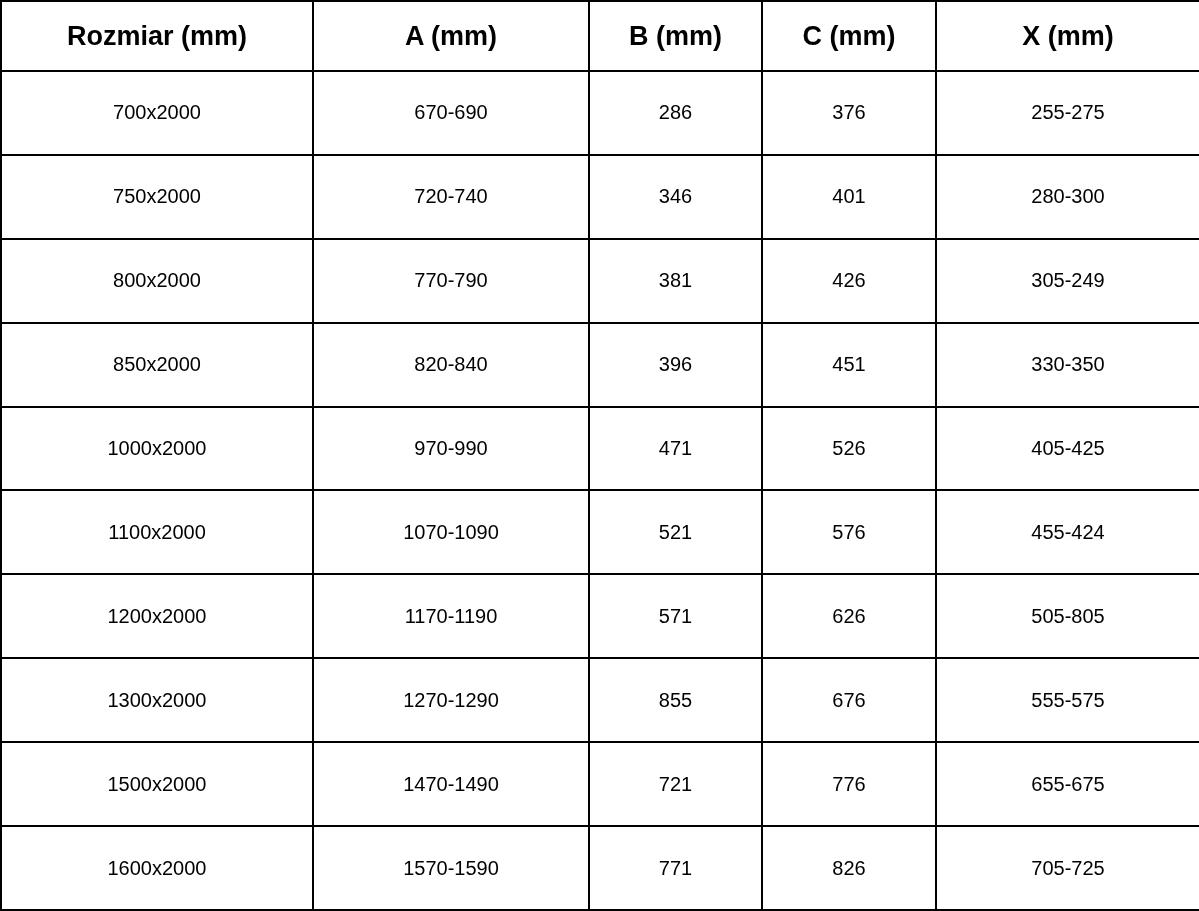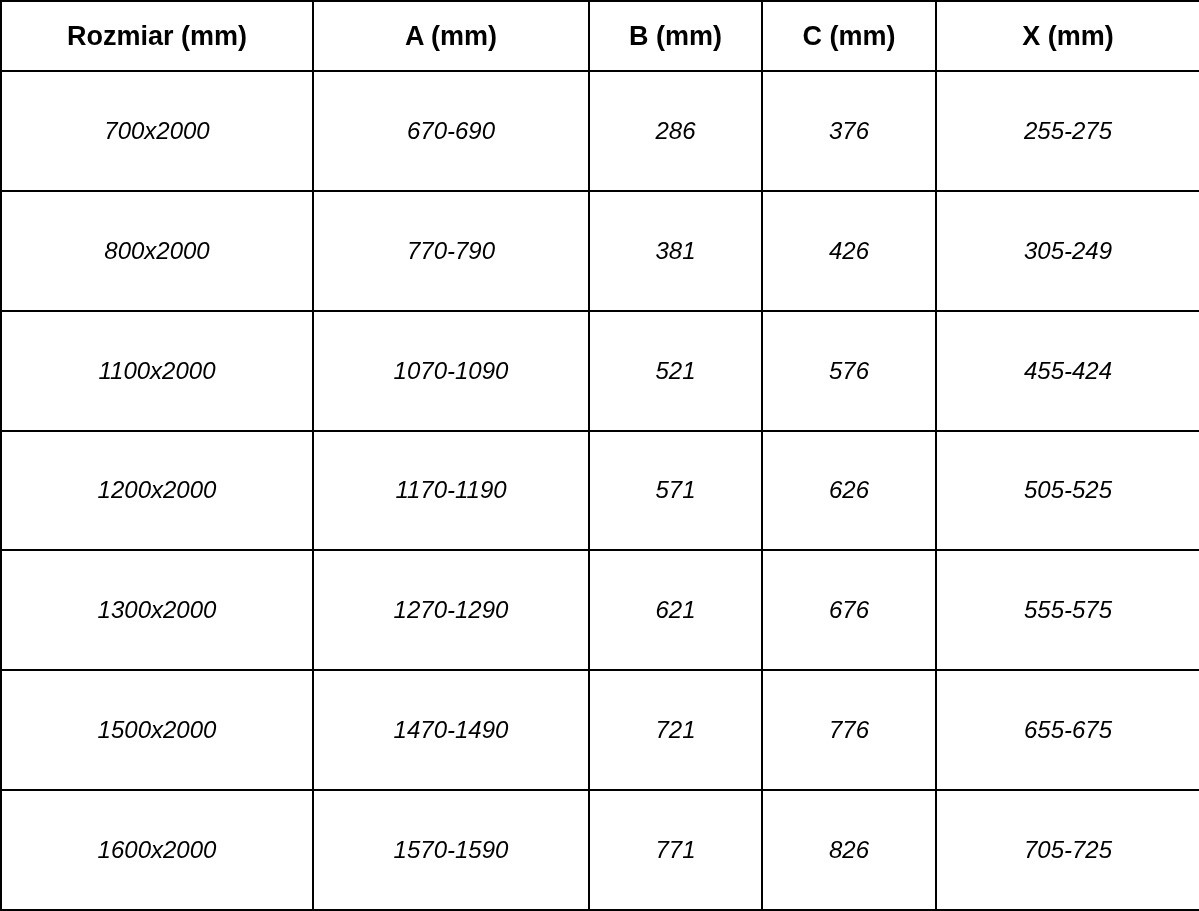--- a/index.html
+++ b/index.html
@@ -37,23 +37,22 @@
     padding: 0;
     height: 68px;
     overflow: hidden;
     white-space: nowrap;
   }
   table.spec-table th {
     font-size: 27px;
     font-weight: bold;
   }
   table.spec-table td {
-    font-size: 24px;
+    font-size: 20px;
     font-weight: normal;
-    font-style: italic;
   }
 </style>
 </head>
 <body>
 
 <div class="page">
   <table class="spec-table">
     <colgroup>
       <col class="c1">
         <col class="c2">
@@ -72,44 +71,65 @@
     </thead>
     <tbody>
         <tr>
           <td>700x2000</td>
           <td>670-690</td>
           <td>286</td>
           <td>376</td>
           <td>255-275</td>
         </tr>
         <tr>
+          <td>750x2000</td>
+          <td>720-740</td>
+          <td>346</td>
+          <td>401</td>
+          <td>280-300</td>
+        </tr>
+        <tr>
           <td>800x2000</td>
           <td>770-790</td>
           <td>381</td>
           <td>426</td>
           <td>305-249</td>
+        </tr>
+        <tr>
+          <td>850x2000</td>
+          <td>820-840</td>
+          <td>396</td>
+          <td>451</td>
+          <td>330-350</td>
+        </tr>
+        <tr>
+          <td>1000x2000</td>
+          <td>970-990</td>
+          <td>471</td>
+          <td>526</td>
+          <td>405-425</td>
         </tr>
         <tr>
           <td>1100x2000</td>
           <td>1070-1090</td>
           <td>521</td>
           <td>576</td>
           <td>455-424</td>
         </tr>
         <tr>
           <td>1200x2000</td>
           <td>1170-1190</td>
           <td>571</td>
           <td>626</td>
-          <td>505-525</td>
+          <td>505-805</td>
         </tr>
         <tr>
           <td>1300x2000</td>
           <td>1270-1290</td>
-          <td>621</td>
+          <td>855</td>
           <td>676</td>
           <td>555-575</td>
         </tr>
         <tr>
           <td>1500x2000</td>
           <td>1470-1490</td>
           <td>721</td>
           <td>776</td>
           <td>655-675</td>
         </tr>

